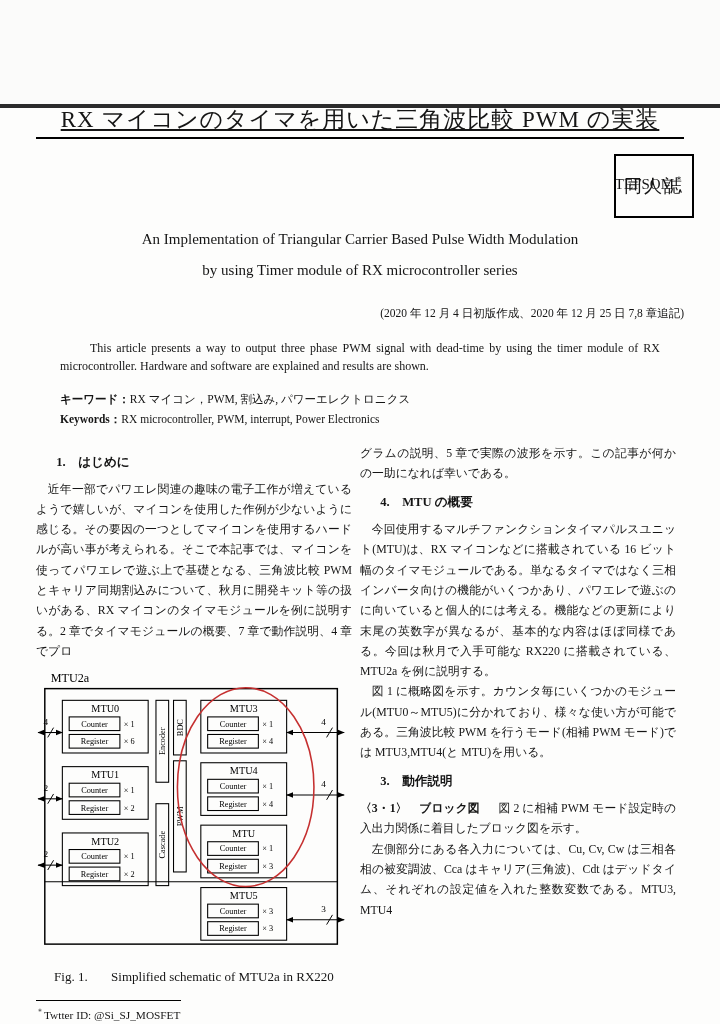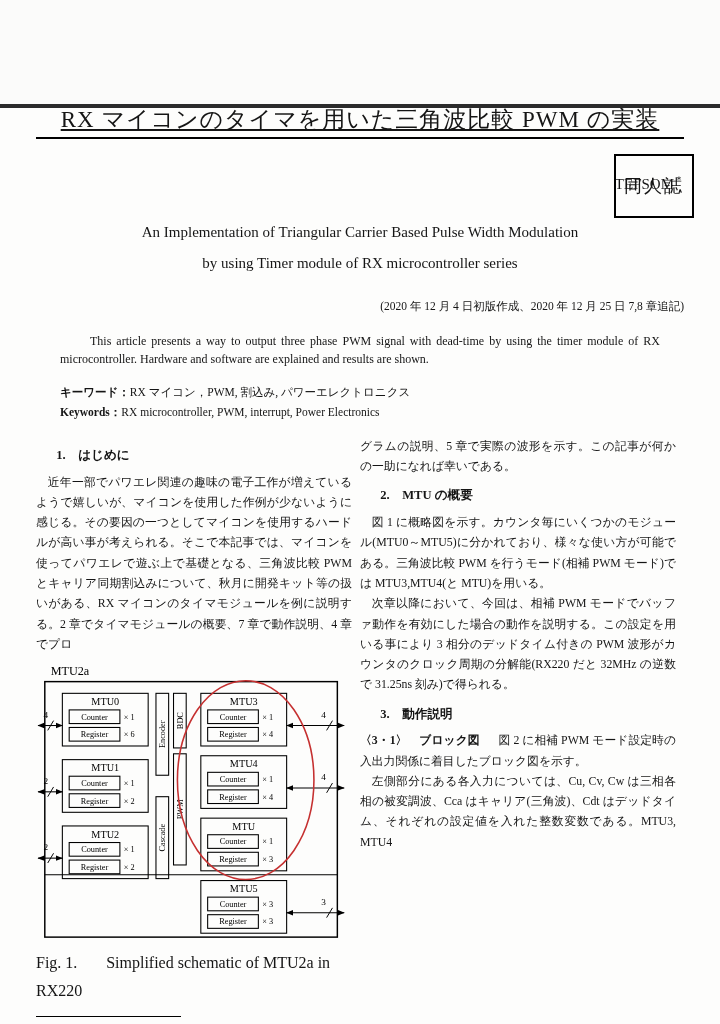--- a/index.html
+++ b/index.html
@@ -13,32 +13,32 @@
   .page { position:relative; width:720px; height:1024px; padding:0 36px; background:#fdfdfc; }
   .page-top-edge { position:absolute; top:0; left:0; right:0; height:4px; background:#2b2b2b; }
   .top-rule { position:absolute; top:33px; left:36px; right:36px; border-top:2px solid #000; }
   .badge {
     position:absolute; top:50px; right:26px;
     border:2px solid #000; padding:18px 8px; font-size:18px; letter-spacing:2px;
   }
   .title { margin-top:104px; text-align:center; font-size:23px; font-weight:normal; letter-spacing:1px;text-decoration:underline; }
   .author { margin-top:38px; text-align:right; font-size:15px; }
   .author sup { font-size:10px; }
-  .subtitle { margin-top:24px; text-align:center; font-size:15px; line-height:2.05; }
+  .subtitle { margin-top:31px; text-align:center; font-size:15px; line-height:2.05; }
   .dateline { margin-top:20px; text-align:right; font-size:11.5px; }
   .abstract { margin:18px 24px 4px; font-size:12px; line-height:1.5; text-indent:2.5em; text-align:justify; }
   .keywords { margin:14px 0 0 24px; font-size:11.5px; line-height:1.8; }
   .columns { margin-top:13px; display:flex; gap:8px; }
   .col { width:316px; font-size:11.8px; line-height:1.72; text-align:justify; }
   .sec { font-size:12.6px; font-weight:bold; padding-left:1.6em; margin:9px 0 5px; }
   p.body { margin:0;font-family:Liberation Serif, serif; }
   p.ind { text-indent:1em; }
   .sub-gap { display:inline-block; width:1.6em; }
   .figure { margin-top:8px; }
-  .fig-caption { margin-top:2px; text-align:left; font-size:16px; }
+  .fig-caption { margin-top:12px; text-align:center; font-size:13px; }
   .cap-gap { display:inline-block; width:1.8em; }
   .fn-rule { margin-top:12px; width:46%; border-top:1.2px solid #000; }
   .footnote { margin-top:4px; font-size:11.3px; }
   .footnote sup { font-size:8px; }
 
   
   svg.diagram { display:block; margin:0 auto; }
   .dbox { fill:none; stroke:#000; stroke-width:1.1; }
   .dbox.thick { stroke-width:1.5; }
   .dline { stroke:#000; stroke-width:1.1; }
@@ -213,23 +213,23 @@
 
         <div class="fig-caption"><span>Fig. 1.</span><span class="cap-gap"></span><span>Simplified schematic of MTU2a in RX220</span></div>
       </div>
 
       <div class="fn-rule"></div>
       <p class="footnote"><sup>＊</sup><span>Twtter ID: @Si_SJ_MOSFET</span></p>
     </div>
 
     <div class="col">
       <p class="body">グラムの説明、5 章で実際の波形を示す。この記事が何かの一助になれば幸いである。</p>
-      <h3 class="sec">2.　MTU の概要</h3>
+      <h3 class="sec">4.　MTU の概要</h3>
+      <p class="body ind">今回使用するマルチファンクションタイマパルスユニット(MTU)は、RX マイコンなどに搭載されている 16 ビット幅のタイマモジュールである。単なるタイマではなく三相インバータ向けの機能がいくつかあり、パワエレで遊ぶのに向いていると個人的には考える。機能などの更新により末尾の英数字が異なるが、基本的な内容はほぼ同様である。今回は秋月で入手可能な RX220 に搭載されている、MTU2a を例に説明する。</p>
       <p class="body ind">図 1 に概略図を示す。カウンタ毎にいくつかのモジュール(MTU0～MTU5)に分かれており、様々な使い方が可能である。三角波比較 PWM を行うモード(相補 PWM モード)では MTU3,MTU4(と MTU)を用いる。</p>
-      <p class="body ind">次章以降において、今回は、相補 PWM モードでバッファ動作を有効にした場合の動作を説明する。この設定を用いる事により 3 相分のデッドタイム付きの PWM 波形がカウンタのクロック周期の分解能(RX220 だと 32MHz の逆数で 31.25ns 刻み)で得られる。</p>
       <h3 class="sec">3.　動作説明</h3>
       <p class="body"><b>〈3・1〉　ブロック図</b><span class="sub-gap"></span><span>図 2 に相補 PWM モード設定時の入出力関係に着目したブロック図を示す。</span></p>
       <p class="body ind">左側部分にある各入力については、Cu, Cv, Cw は三相各相の被変調波、Cca はキャリア(三角波)、Cdt はデッドタイム、それぞれの設定値を入れた整数変数である。MTU3, MTU4</p>
     </div>
 
   </div>
 
 </div>
 
 </body></html>

